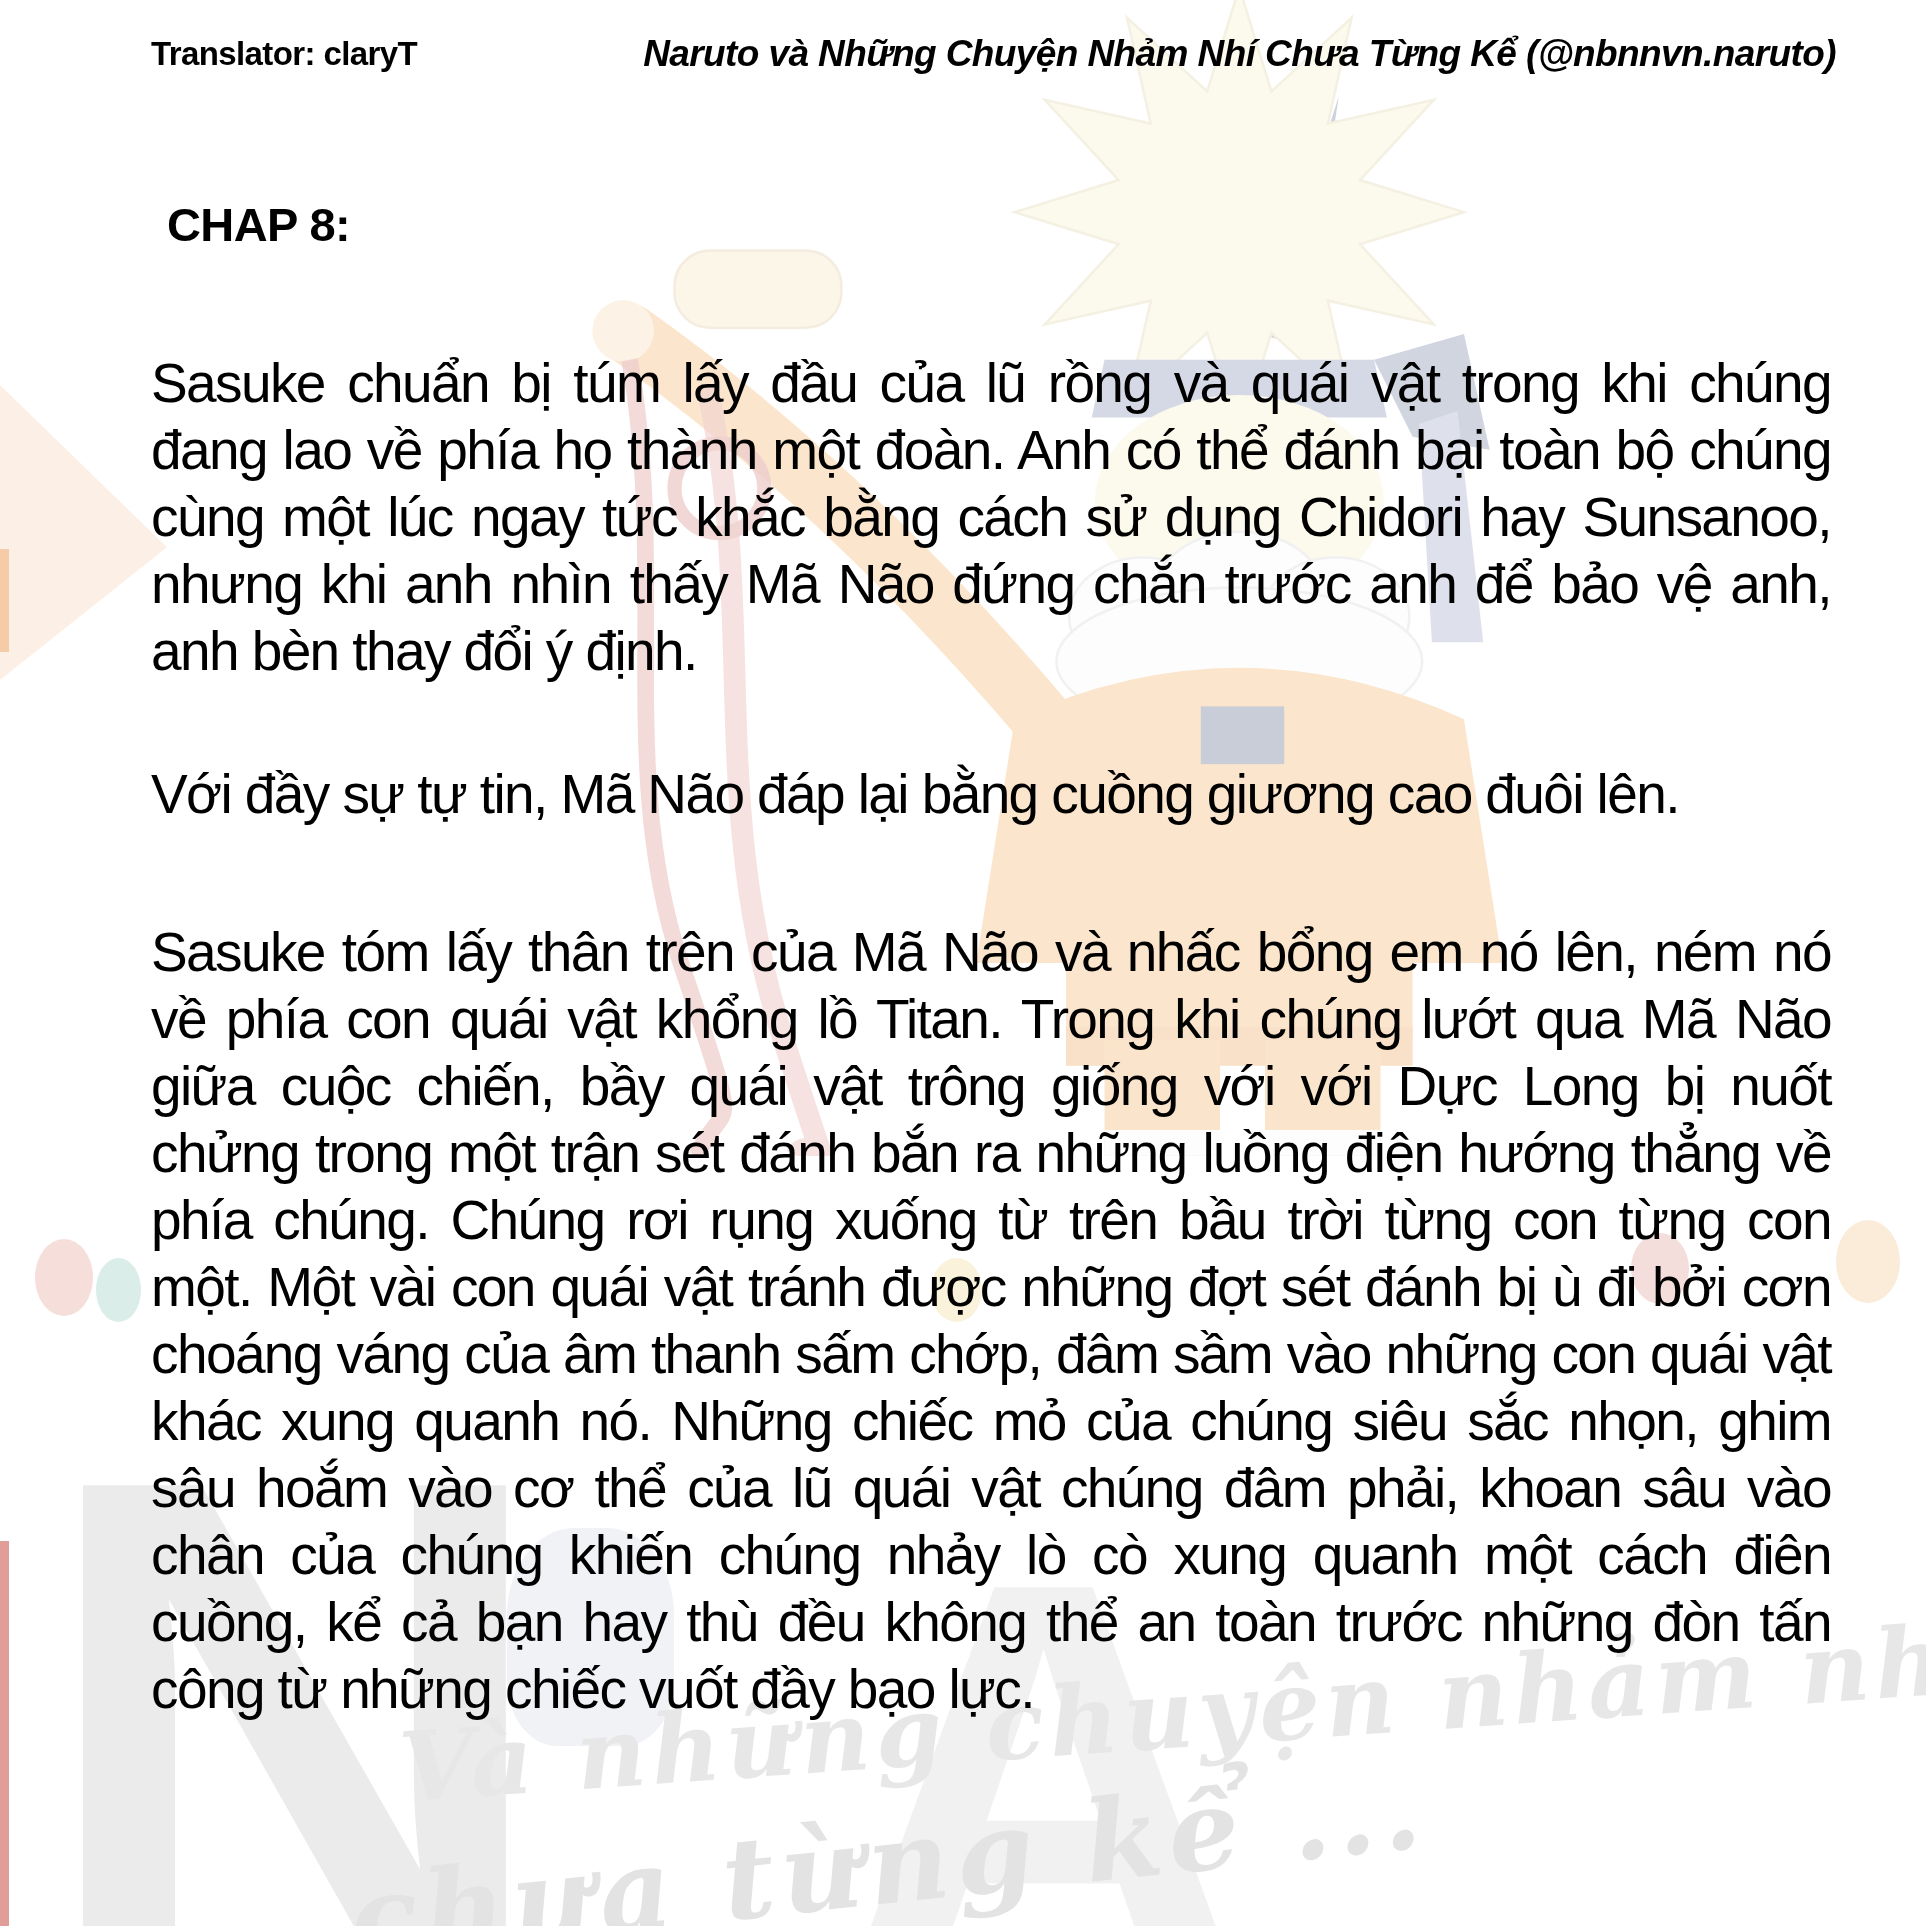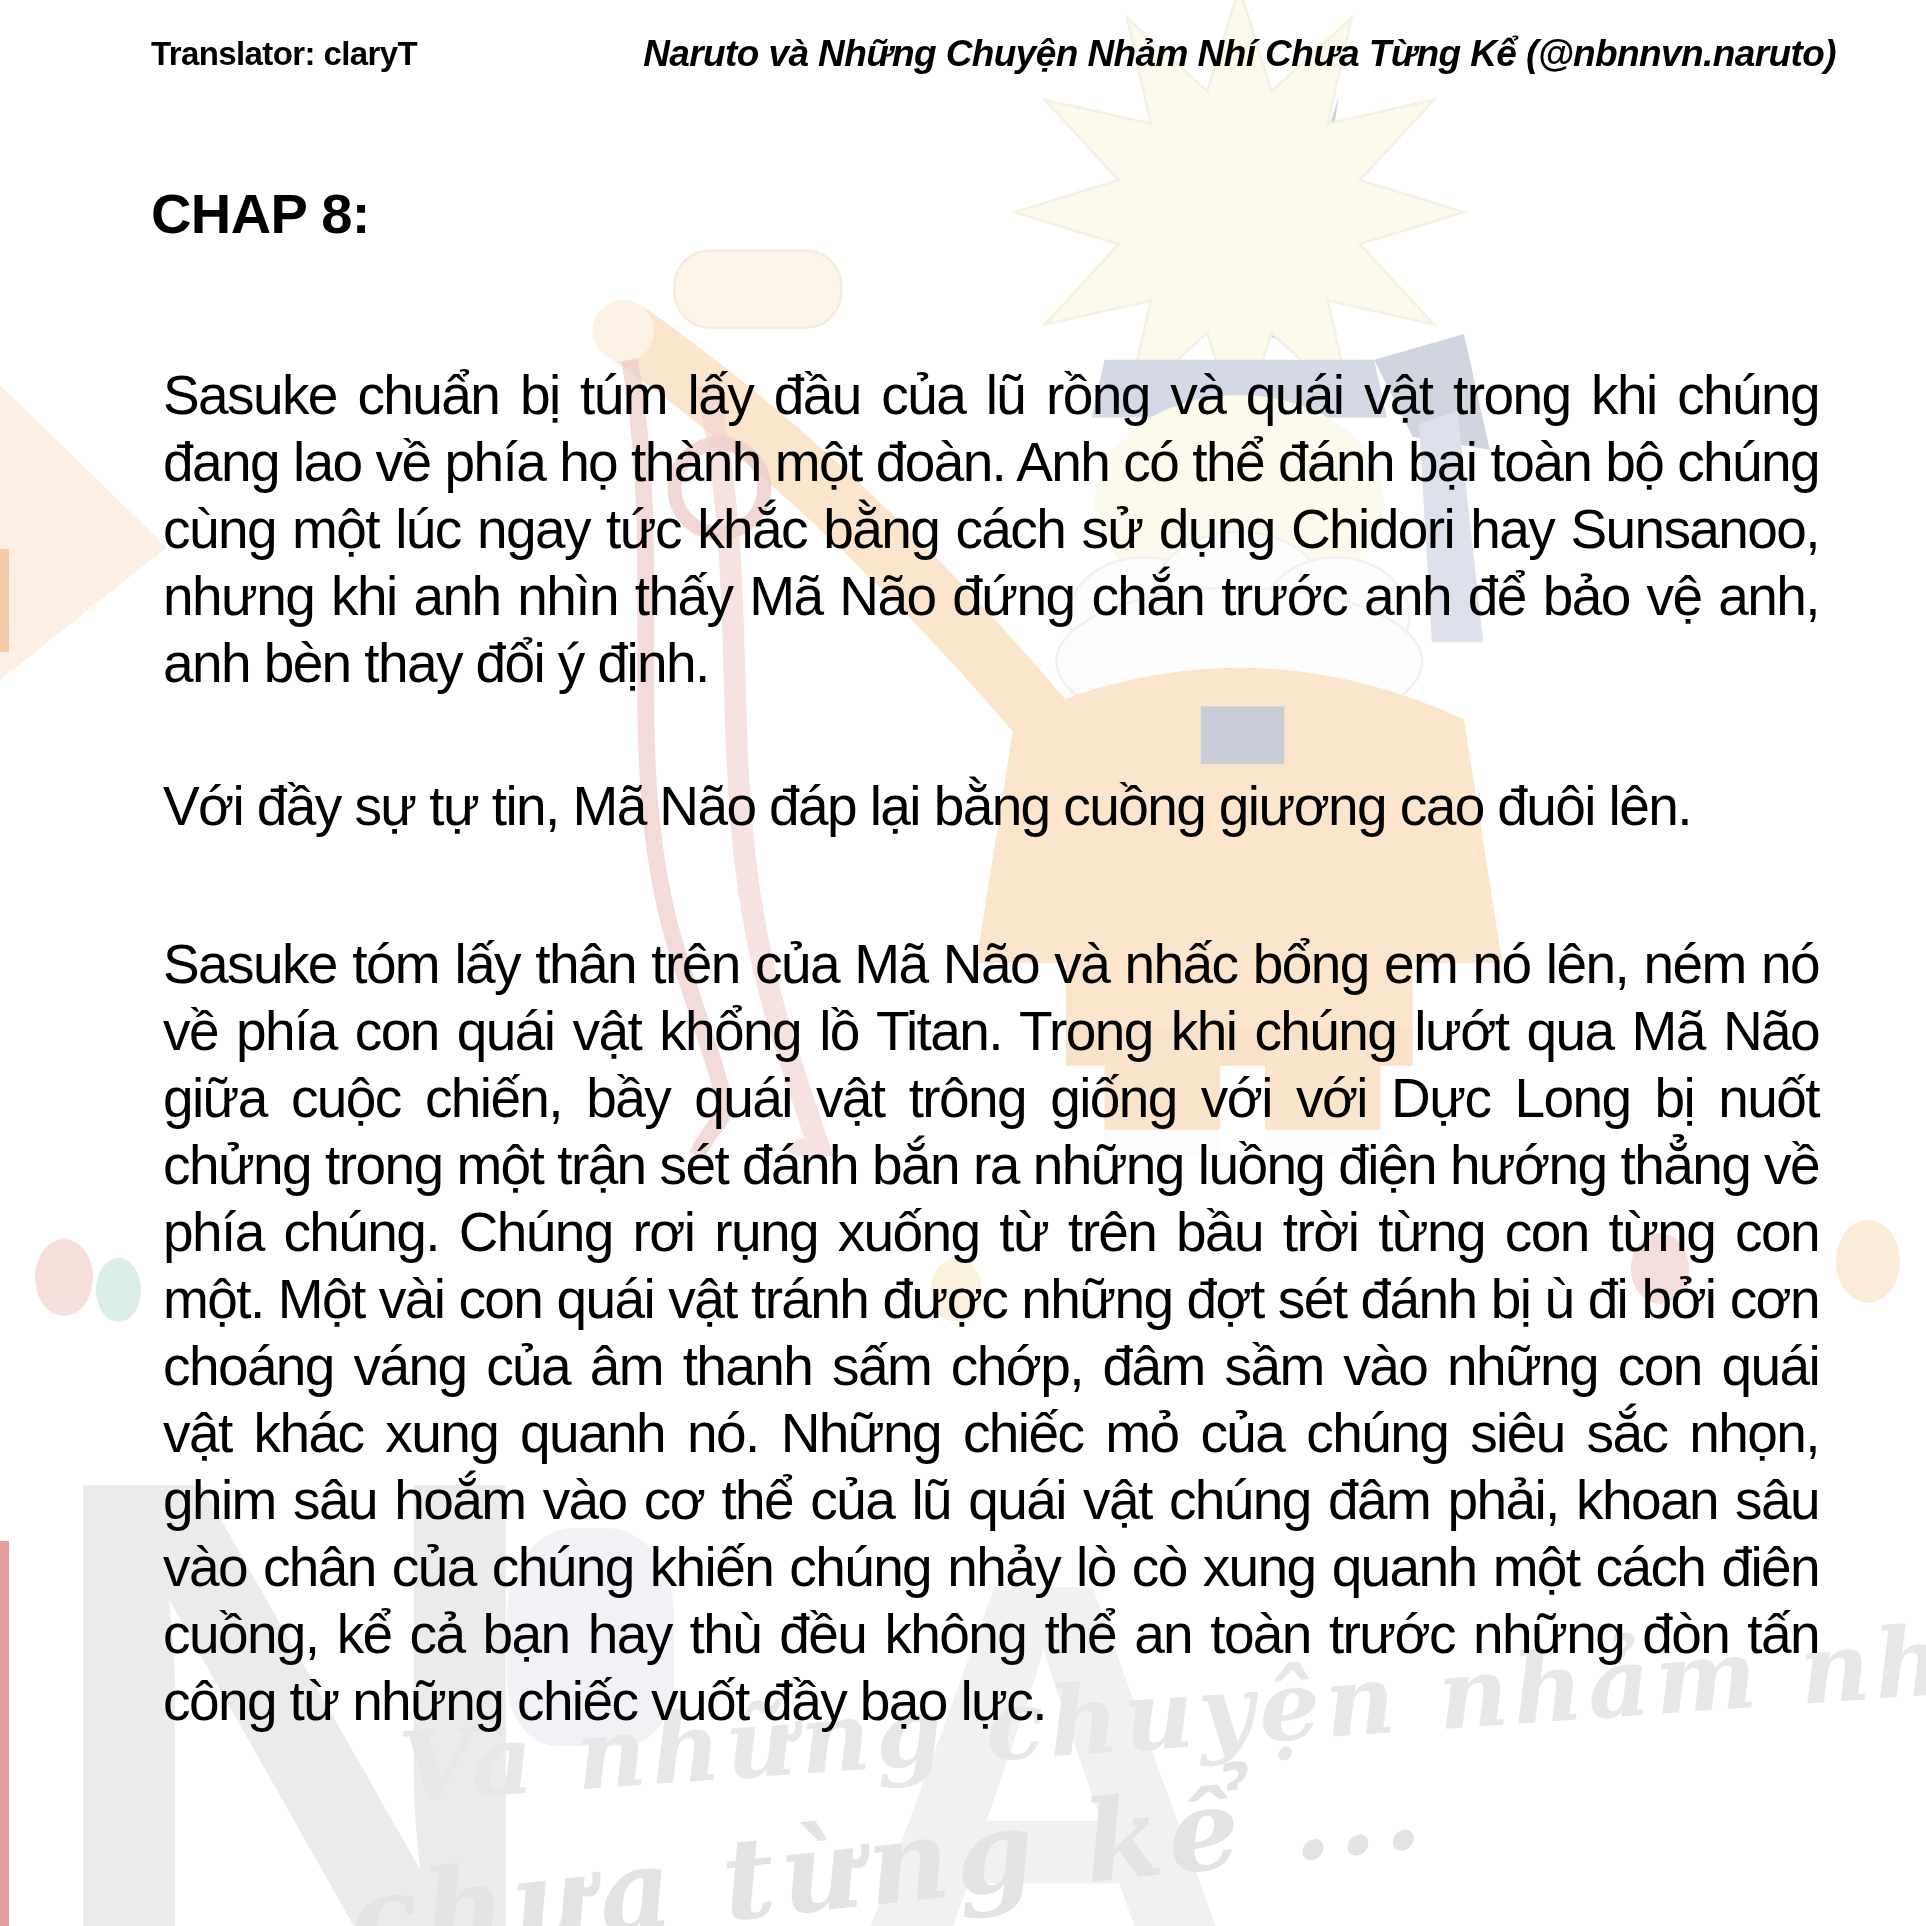--- a/index.html
+++ b/index.html
@@ -53,29 +53,29 @@
   .wm-blob{position:absolute;border-radius:50%;opacity:.2;}
   
   .layer-text{position:absolute;inset:0;z-index:1;}
   .header{
     position:absolute;top:33px;left:151px;right:90px;
     display:flex;justify-content:space-between;align-items:center;
   }
   .translator{font-weight:bold;font-size:33px;letter-spacing:-0.6px;}
   .series{font-weight:bold;font-style:italic;font-size:37px;letter-spacing:-0.6px;}
   .chap{
-    position:absolute;top:181px;left:151px;margin:0;
-    font-size:56px;font-weight:bold;letter-spacing:-0.6px;
+    position:absolute;top:181px;left:151px;margin:16px;
+    font-size:47px;font-weight:bold;letter-spacing:-0.6px;
   }
   .content{
     position:absolute;top:350px;left:151px;right:95px;
     font-size:55px;line-height:67px;letter-spacing:-1.6px;
     text-align:justify;
   }
-  .content p{margin:12px;}
+  .content p{margin:0;}
   .content p.g1{margin-top:72px;}
   .content p.g2{margin-top:76px;}
   .content p.g3{margin-top:91px;}
 </style>
 </head>
 <body>
 
 <div class="wm">
 
   <div class="wm-peach"></div>

